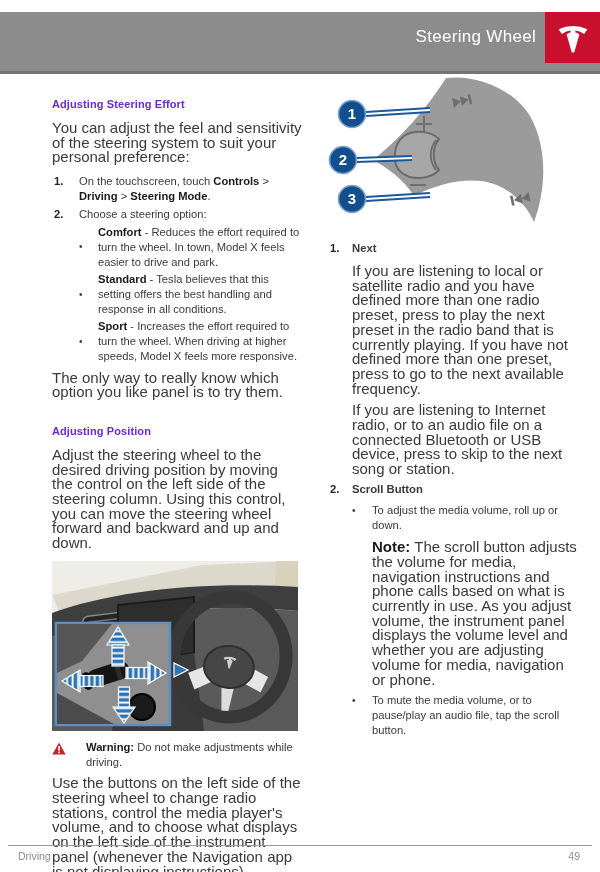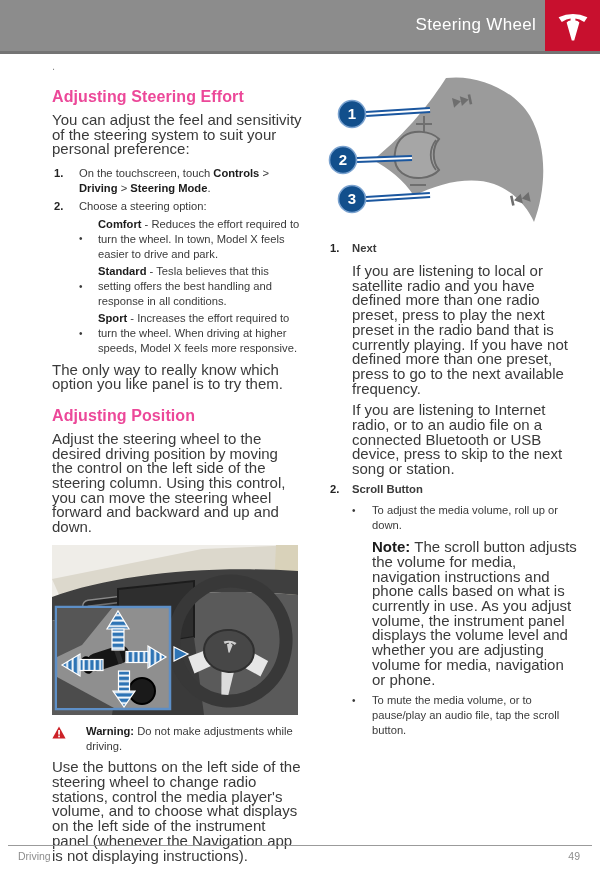--- a/index.html
+++ b/index.html
@@ -1,29 +1,29 @@
 <!DOCTYPE html>
 <html><head>
 <meta charset="utf-8">
 <style>
   html,body{margin:0;padding:0;background:#ffffff;}
   body{width:600px;height:872px;font-family:"Liberation Sans",sans-serif;-webkit-font-smoothing:antialiased;}
   .page{position:relative;width:600px;height:872px;background:#ffffff;overflow:hidden;}
 
   
-  .hdr{position:absolute;top:0;left:0;width:600px;height:54px;background:#8c8c8c;border-bottom:3px solid #747474;box-sizing:border-box;}
+  .hdr{position:absolute;top:12px;left:0;width:600px;height:62px;background:#8c8c8c;border-bottom:3px solid #747474;box-sizing:border-box;}
   .hdr-title{position:absolute;right:64px;top:15px;color:#ffffff;font-size:17px;letter-spacing:.3px;}
   .hdr-brand{position:absolute;right:0;top:0;width:55px;height:51px;background:#c8102e;display:flex;align-items:center;justify-content:center;}
 
   
   .col-left{position:absolute;left:52px;top:60px;width:250px;color:#3a3a3a;}
   .col-right{position:absolute;left:328px;top:60px;width:252px;color:#3a3a3a;}
 
   .stray{font-size:11px;line-height:13px;height:13px;color:#8a8a8a;}
-  h2.section{font-size:16px;line-height:19px;font-weight:700;color:#ec4899;margin:14px 0 0 0;letter-spacing:.1px;}
+  h2.section{font-size:11px;line-height:19px;font-weight:700;color:#6d28d9;margin:22px 0 0 0;letter-spacing:.1px;}
   p.body{font-size:15px;line-height:14.7px;margin:7px 0 0 0;}
   b{color:#1b1b1b;margin-top:24px;}
 
   .steps{margin-top:9px;}
   .step{display:flex;margin-top:3px;}
   .step-num{width:27px;flex:none;font-weight:700;color:#242424;font-size:11.2px;line-height:14.7px;padding-left:2px;box-sizing:border-box;}
   .step-body{flex:1;font-size:11.2px;line-height:14.7px;}
   .opts{margin-top:4px;}
   .opt{display:flex;margin-top:3px;align-items:center;}
   .opt-marker{width:19px;flex:none;font-size:11.2px;line-height:14.7px;}

